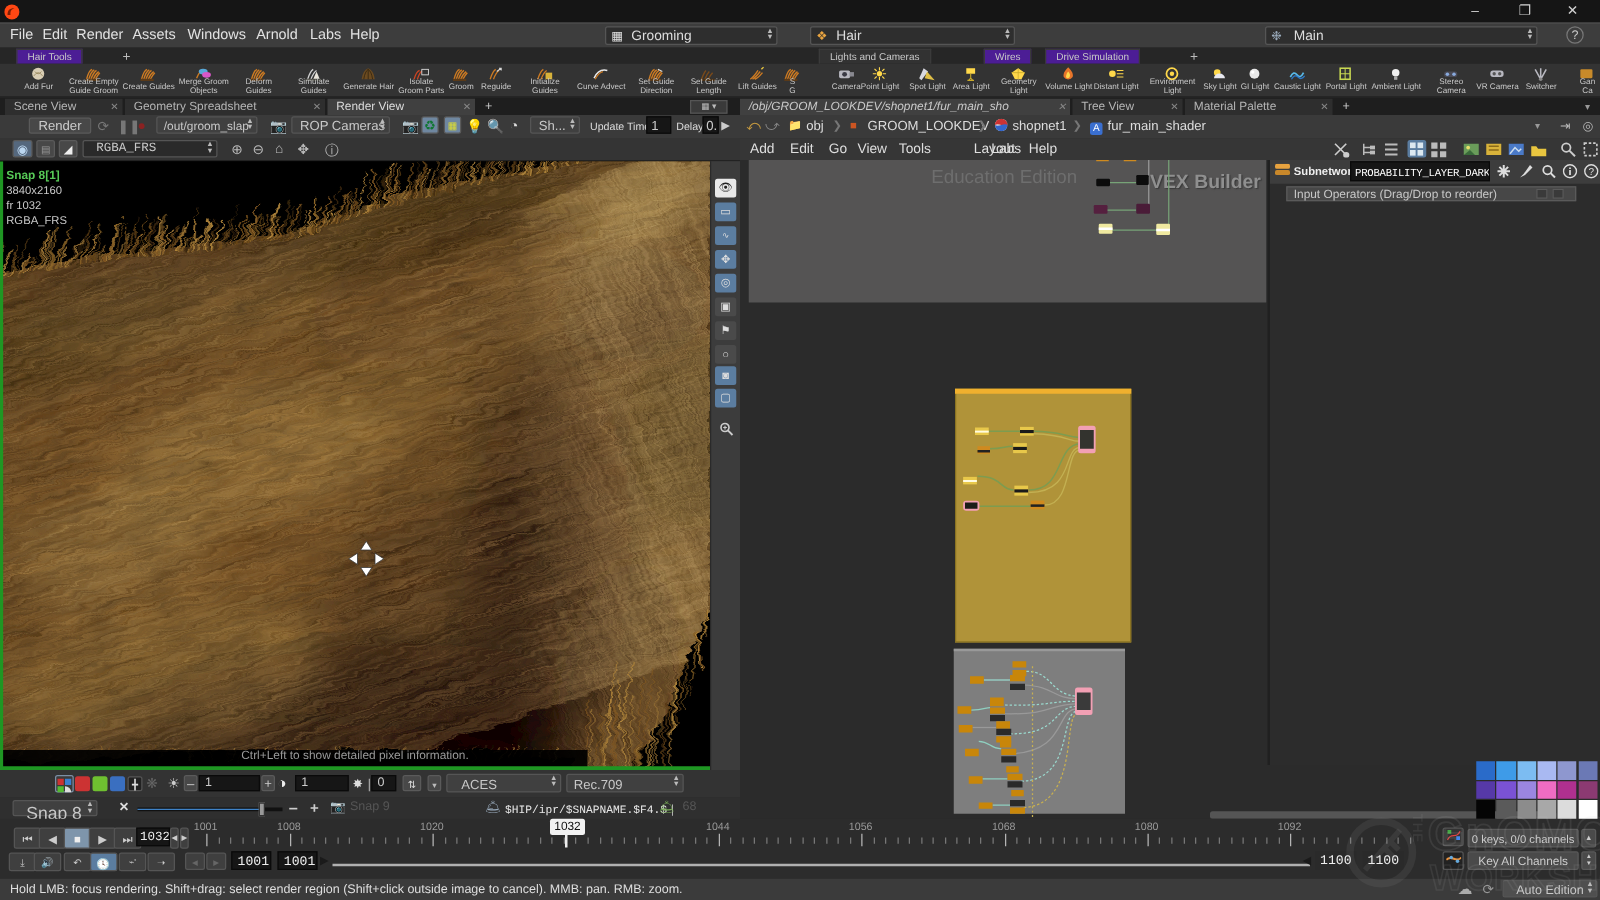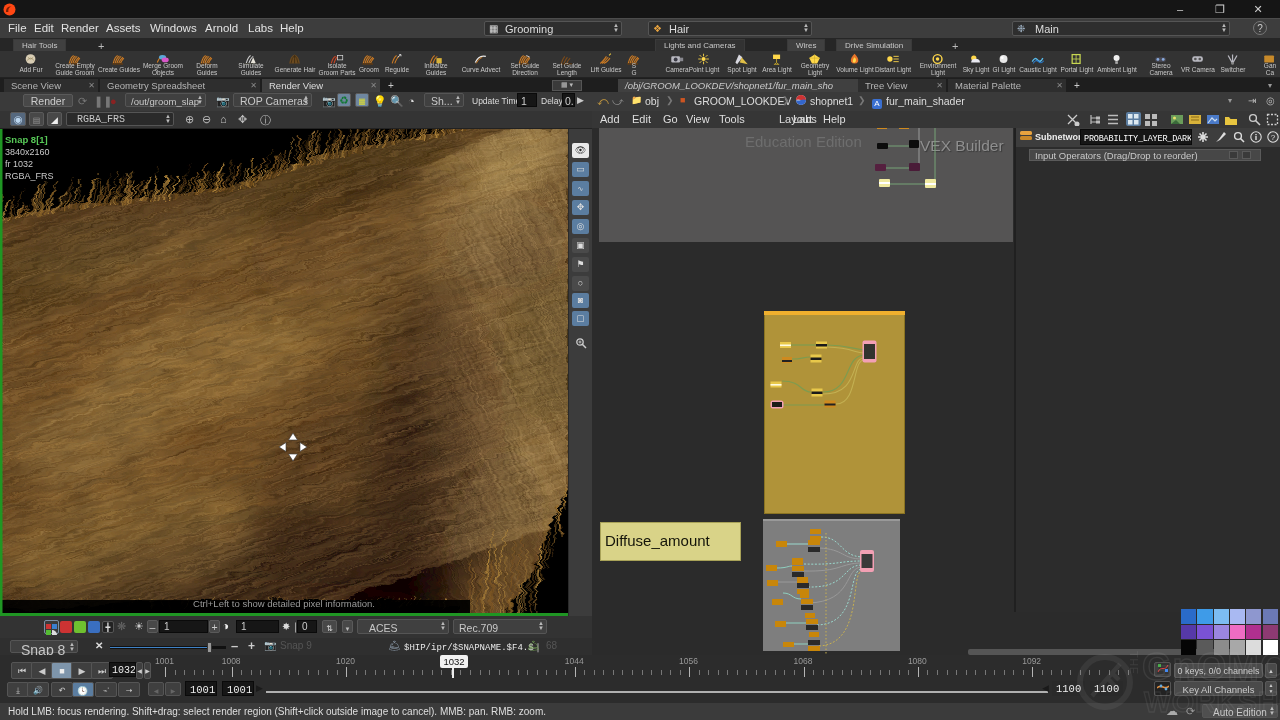--- a/index.html
+++ b/index.html
@@ -6,21 +6,21 @@
 #stage{position:relative;width:1280px;height:720px;}
 
 #titlebar{left:0;top:0;width:1280px;height:18px;background:#151515;color:#e6e6e6;font-size:11px;}
 #titlebar .txt{position:absolute;left:36px;top:3px;}
 .winbtn{position:absolute;top:0;width:40px;height:18px;color:#cfcfcf;font-size:11px;text-align:center;line-height:18px;}
 #menubar{left:0;top:18px;width:1280px;height:20px;background:#3d3d3d;border-top:1px solid #4c4c4c;color:#e2e2e2;font-size:11.5px;}
 .menuitem{position:absolute;top:3px;}
 .combo{position:absolute;background:#2e2e2e;border:1px solid #555;border-radius:2px;color:#ddd;font-size:11px;}
 
 #shelftabs{left:0;top:38px;width:1280px;height:13px;background:#262626;}
-.shelftab{position:absolute;top:1px;height:12px;background:#404040;color:#c8c8c8;font-size:8px;padding:0 8px;line-height:12px;border:1px solid #3a3a3a;border-bottom:none;}
+.shelftab{position:absolute;top:1px;height:12px;background:#4c1d95;color:#c8c8c8;font-size:8px;padding:0 8px;line-height:12px;border:1px solid #3a3a3a;border-bottom:none;}
 #shelficons{left:0;top:51px;width:1280px;height:27px;background:#333333;border-bottom:1px solid #222;}
 .tool{position:absolute;top:0;width:54px;height:27px;color:#c9c9c9;font-size:6.5px;text-align:center;}
 .tool .lbl{position:absolute;top:16px;width:100%;line-height:5.5px;}
 .tool .lbl2{position:absolute;top:12px;width:100%;line-height:6.5px;}
 .tool .ic{position:absolute;left:50%;top:1px;transform:translateX(-50%);width:15px;height:14px;}
 
 #panetabs{left:0;top:78px;width:1280px;height:14px;background:#1e1e1e;}
 .ptab{position:absolute;top:1px;height:13px;background:#2e2e2e;color:#b5b5b5;font-size:9.5px;padding:1px 14px 0 7px;line-height:11px;}
 .ptab.act{background:#404040;color:#dcdcdc;}
 .ptab .x{position:absolute;right:3px;top:1px;font-size:8px;color:#888;}
@@ -345,21 +345,21 @@
         <div class="lbl2">Gan<br>Ca</div>
       </div>
     </div>
 
 <div class="abs" id="panetabs">
   <div class="ptab" style="left:4px;width:94px;">Scene View<span class="x">✕</span></div>
   <div class="ptab" style="left:100px;width:160px;">Geometry Spreadsheet<span class="x">✕</span></div>
   <div class="ptab act" style="left:262px;width:118px;">Render View<span class="x">✕</span></div>
   <div style="position:absolute;left:388px;top:2px;color:#ccc;font-size:10px;">+</div>
   <div style="position:absolute;left:552px;top:2px;width:30px;height:11px;background:#3a3a3a;border:1px solid #555;color:#bbb;font-size:7px;text-align:center;">▦ ▾</div>
-  <div class="ptab act" style="left:592px;width:264px;font-style:italic;color:#c9c9c9;margin-left:26px;">/obj/GROOM_LOOKDEV/shopnet1/fur_main_sho<span class="x">✕</span></div>
+  <div class="ptab act" style="left:592px;width:264px;font-style:italic;color:#c9c9c9;">/obj/GROOM_LOOKDEV/shopnet1/fur_main_sho<span class="x">✕</span></div>
   <div class="ptab" style="left:858px;width:88px;">Tree View<span class="x">✕</span></div>
   <div class="ptab" style="left:948px;width:118px;">Material Palette<span class="x">✕</span></div>
   <div style="position:absolute;left:1074px;top:2px;color:#ccc;font-size:10px;">+</div>
   <div style="position:absolute;left:1268px;top:3px;color:#999;font-size:8px;">▾</div>
 </div>
 
 <div class="abs" id="rtool1">
   <div class="btn" style="left:23px;top:2px;width:50px;height:13px;line-height:13px;">Render</div>
   <span class="icbtn" style="left:78px;top:3px;color:#777;">⟳</span>
   <span class="icbtn" style="left:94px;top:3px;color:#777;">❚❚</span>
@@ -1164,25 +1164,24 @@
       </svg>
   <svg style="position:absolute;left:674px;top:2px;" width="13" height="13" viewBox="0 0 13 13">
         <rect x="1.5" y="1.5" width="10" height="10" fill="none" stroke="#ccc" stroke-width="1.3" stroke-dasharray="2 1.5"></rect>
       </svg>
 </div>
 
 <div class="abs" id="canvas">
   <div style="position:absolute;left:376px;top:521px;width:277px;height:6px;background:#555;border-radius:2px;"></div>
   <div style="position:absolute;left:7px;top:0;width:414px;height:114px;background:#555454;"></div>
   <div style="position:absolute;left:153px;top:5px;color:#6e6e6e;font-size:15px;">Education Edition</div>
-  <div style="position:absolute;left:328px;top:9px;color:#8f8f8f;font-size:15.5px;font-weight:normal;text-shadow:1px 1px 1px #3a3a3a;text-align:center;">VEX Builder</div>
+  <div style="position:absolute;left:328px;top:9px;color:#8f8f8f;font-size:15.5px;font-weight:bold;text-shadow:1px 1px 1px #3a3a3a;text-align:center;">VEX Builder</div>
   <div style="position:absolute;left:172px;top:183px;width:141px;height:203px;background:#b09339;border:1px solid #8a7322;"></div>
   <div style="position:absolute;left:172px;top:183px;width:141px;height:4px;background:#f0b02e;"></div>
   <div style="position:absolute;left:171px;top:391px;width:137px;height:132px;background:#7e7e7e;border-top:2px solid #999;"></div>
-  <div style="position:absolute;left:8px;top:394px;width:141px;height:39px;background:#d9d388;border:1px solid #a8a258;color:#14140a;font-size:15px;padding:9px 0 0 4px;">Diffuse_amount</div>
   <svg style="position:absolute;left:0;top:0" width="688" height="527" viewBox="0 0 688 527">
 
     <g stroke="#77a377" stroke-width="1" fill="none">
       <path d="M295,18 H317"></path>
           <path d="M293,40 H317"></path>
           <path d="M297,56 H333"></path>
       <path d="M343,54 V-2"></path>
     </g>
     <path d="M327,38 V-2" stroke="#9a9a9a" stroke-width="1" fill="none"></path>
     <rect x="285" y="-4" width="10" height="5" fill="#cf8a1f"></rect>

